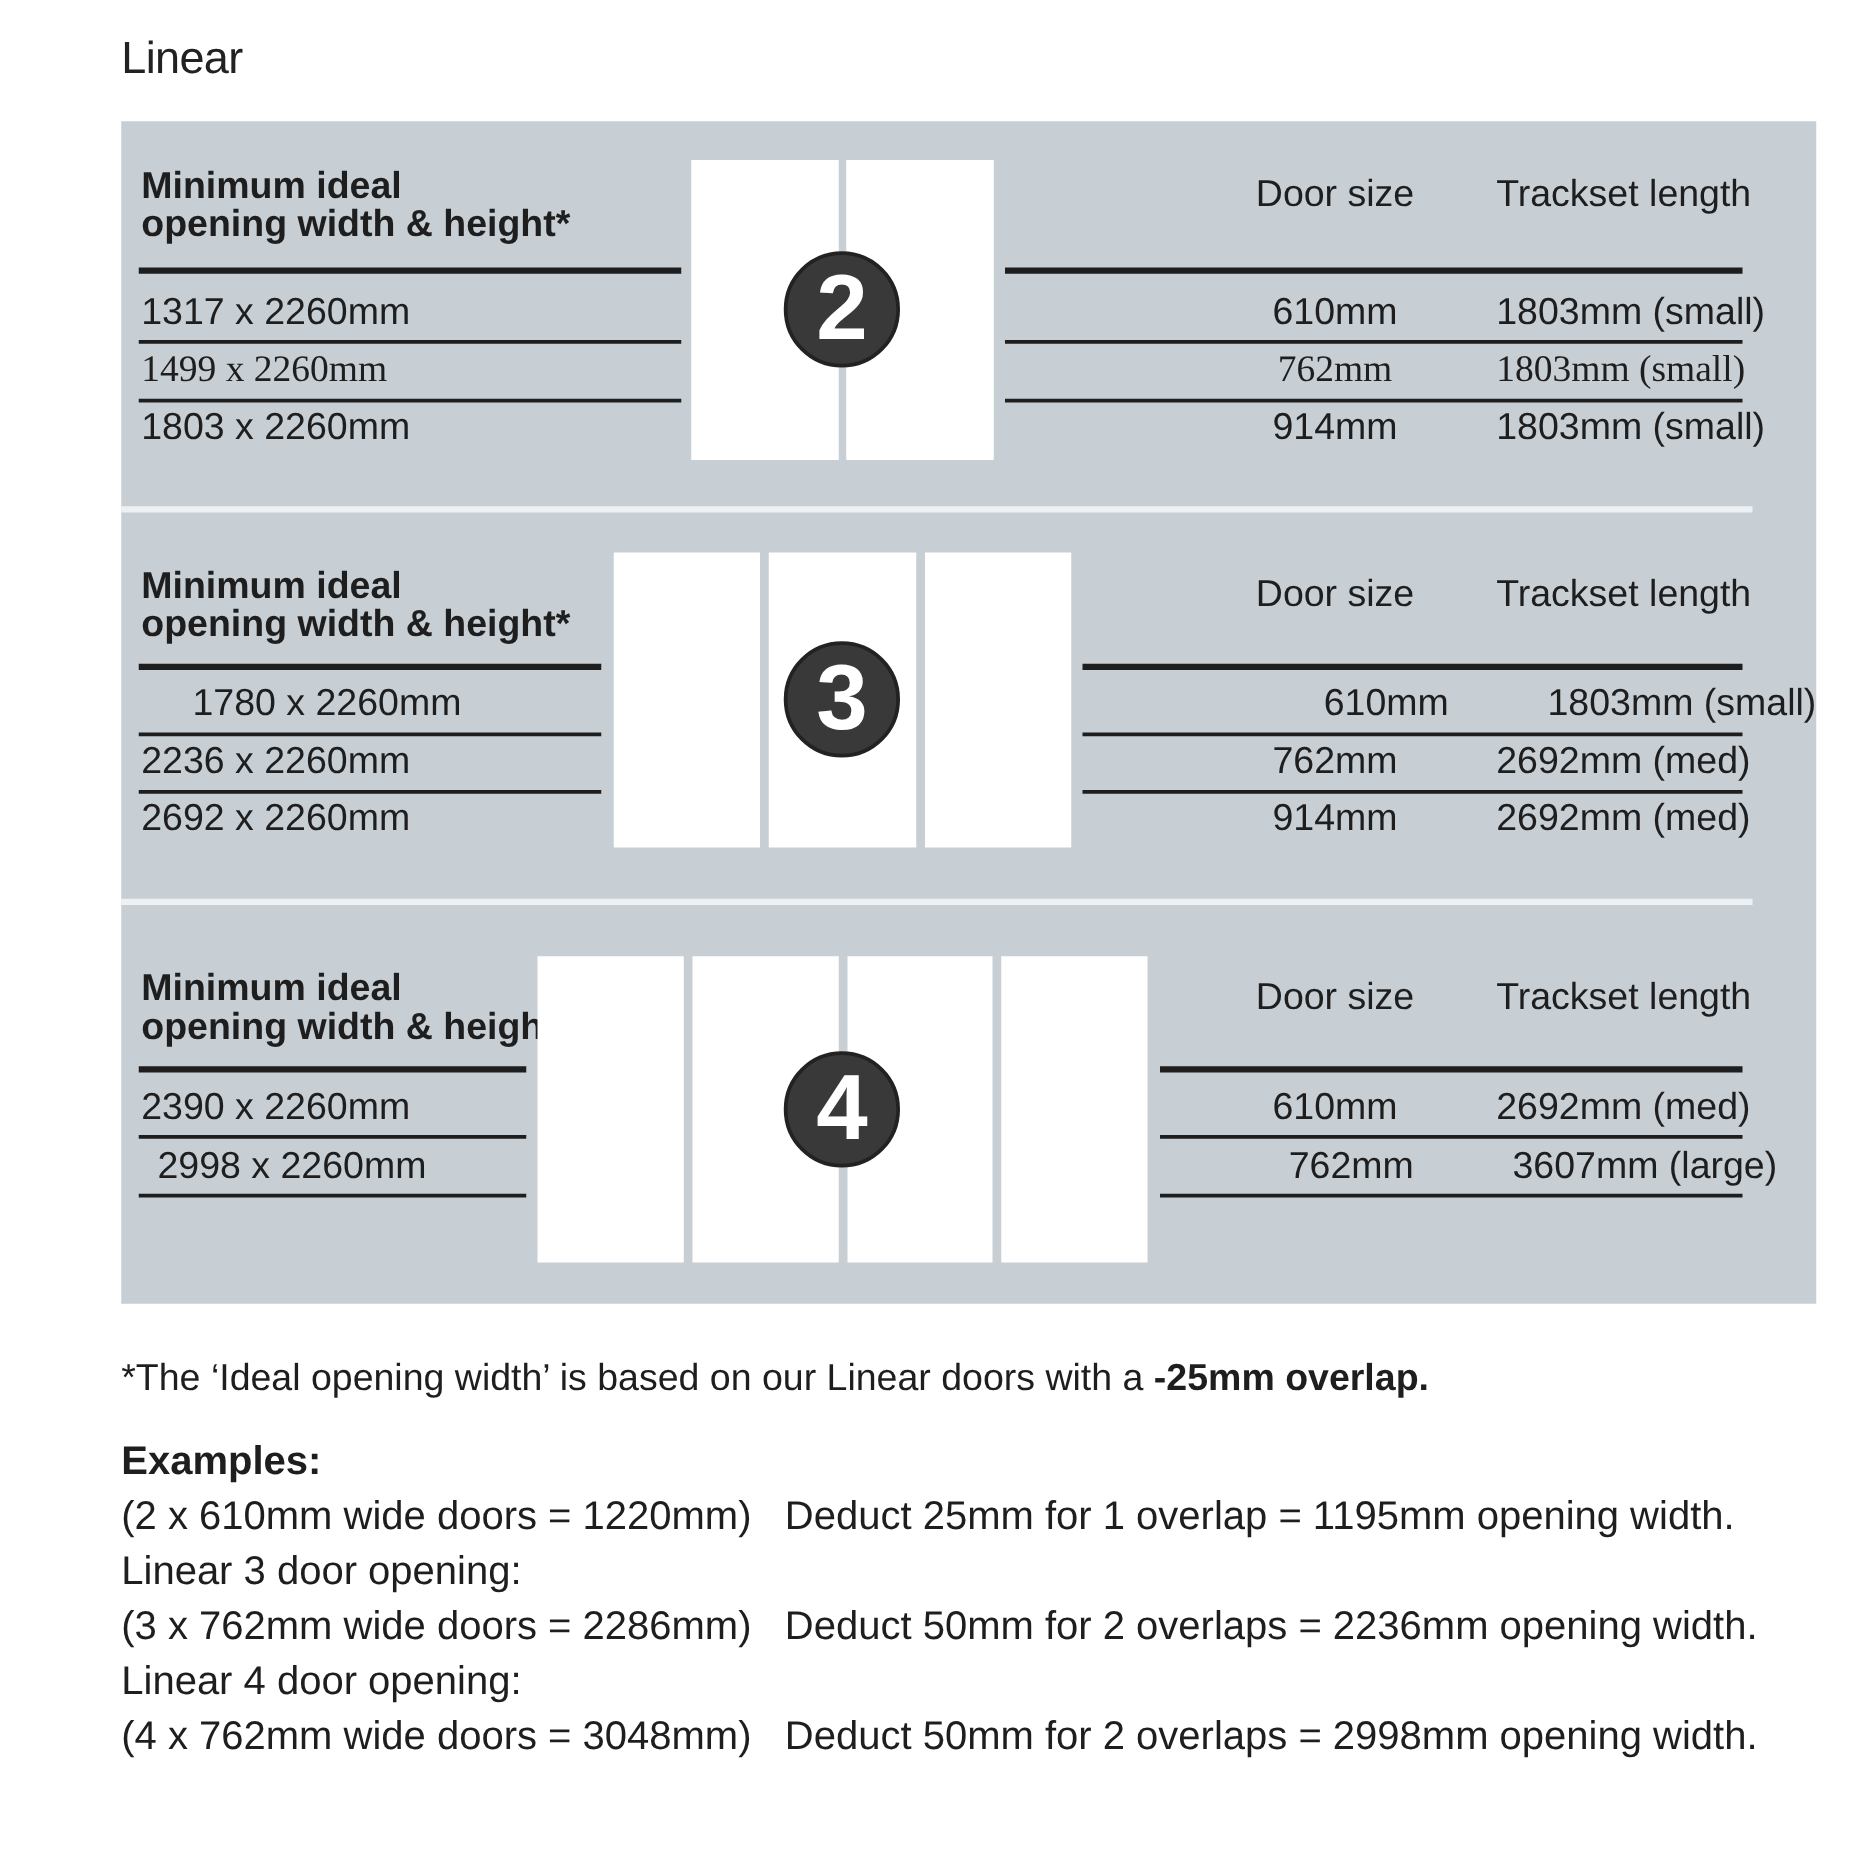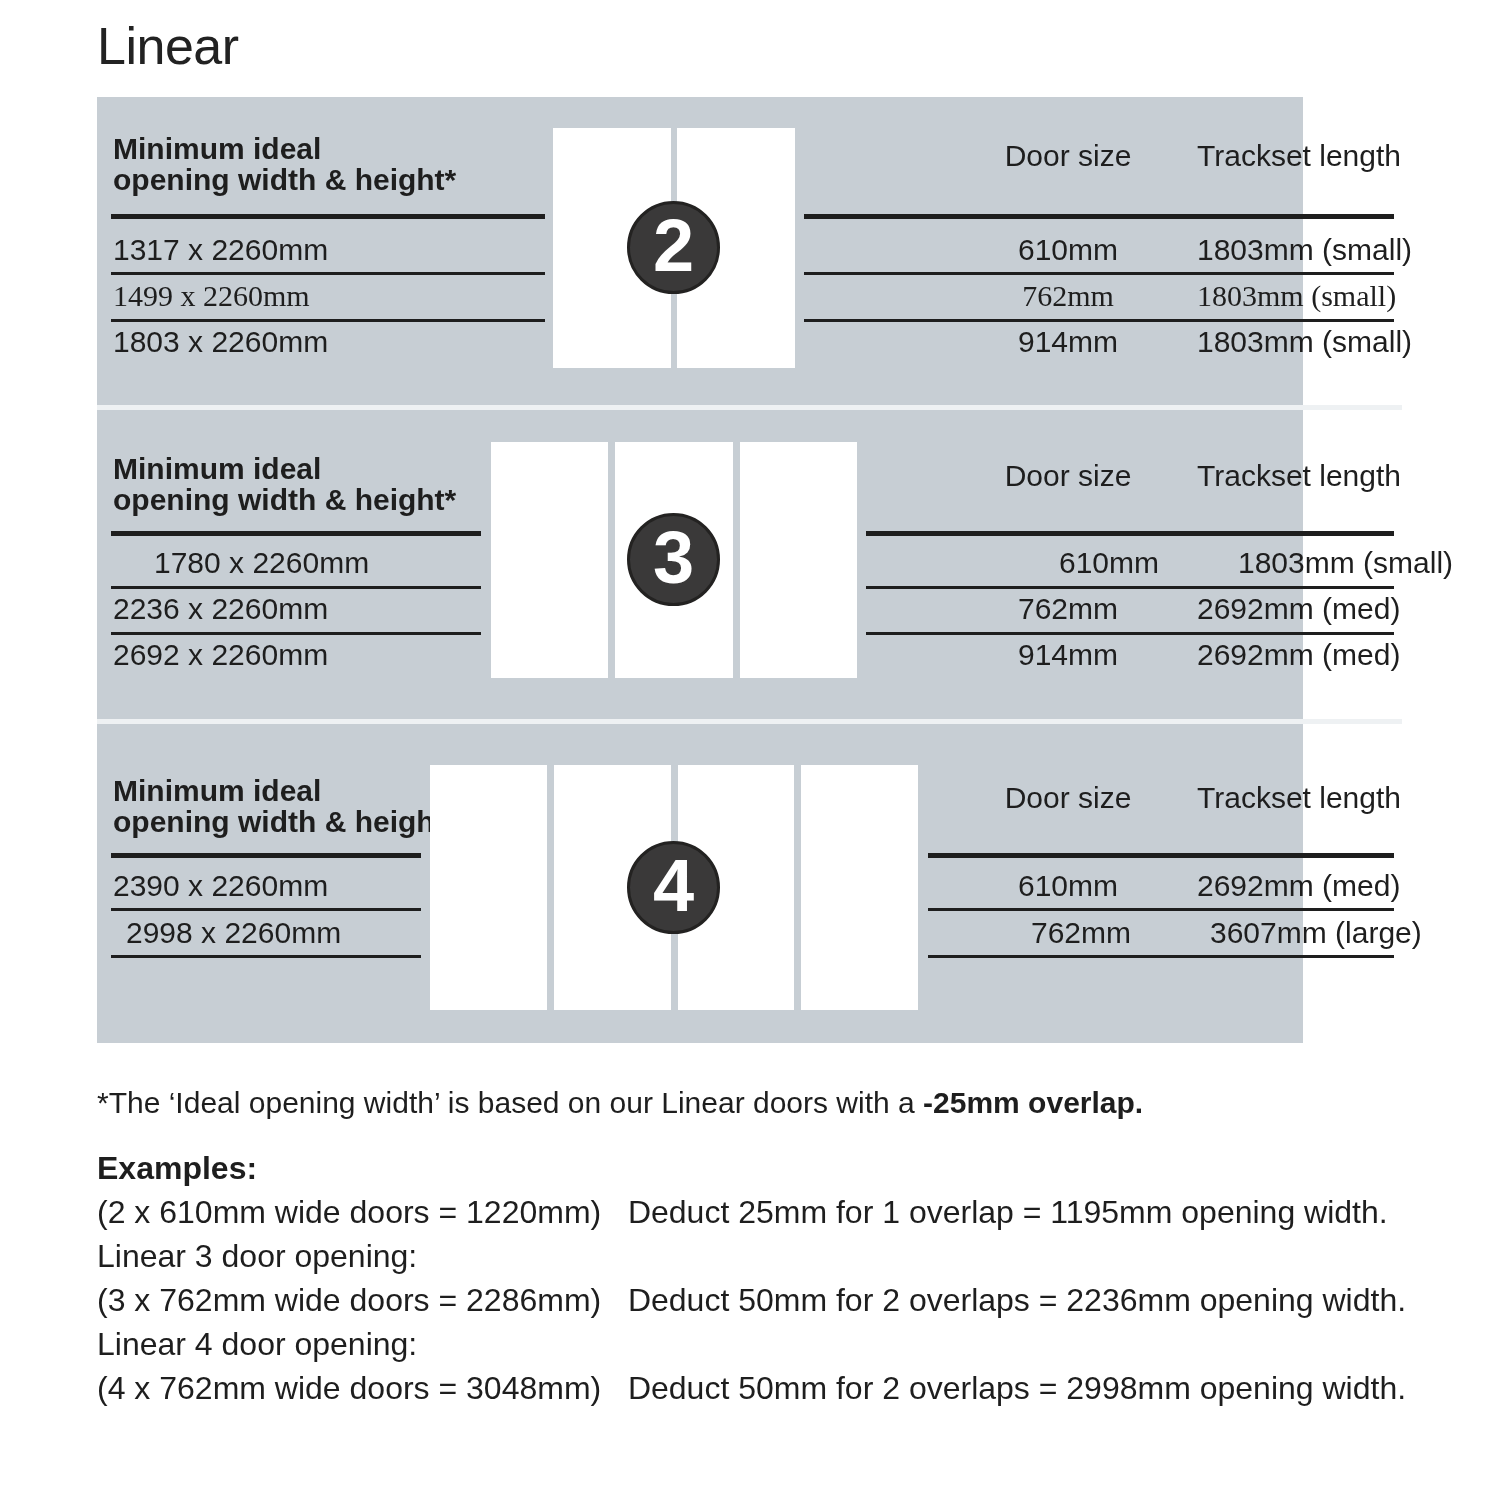--- a/index.html
+++ b/index.html
@@ -4,22 +4,22 @@
 <style>
   :root{
     --panel:#c7ced4; --ink:#1e1e1e; --divider:#eef1f3; --door:#ffffff;
     --badge:#3a3939; --badge_ring:#232221; --badge_text:#ffffff; --page:#ffffff;
   }
   html,body{margin:0;padding:0;}
   body{background:#fff;font-family:"Liberation Sans","DejaVu Sans",sans-serif;}
   .page{position:relative;width:1500px;height:1500px;background:var(--page);overflow:hidden;}
   .txt{position:absolute;font-size:30px;line-height:34px;color:var(--ink);white-space:nowrap;}
   .bold{font-weight:bold;}
-  .title{position:absolute;left:97px;top:22px;font-size:52px;line-height:48px;letter-spacing:-0.5px;color:#222;}
-  .panel{position:absolute;left:97px;top:97px;width:1206px;height:946px;background:var(--panel);}
+  .title{position:absolute;left:97px;top:22px;font-size:36px;line-height:48px;letter-spacing:-0.5px;color:#222;}
+  .panel{position:absolute;left:97px;top:97px;width:1356px;height:946px;background:var(--panel);}
   .rule{position:absolute;height:3px;background:var(--ink);}
   .rule.thick{height:5px;}
   .divider{position:absolute;left:0;width:1305px;height:5px;background:var(--divider);}
   .div0{top:308px;} .div1{top:622px;}
   .doors{position:absolute;display:flex;}
   .door{flex:1;background:var(--door);}
   .badge{position:absolute;width:93px;height:93px;border-radius:50%;background:var(--badge);
          border:3px solid var(--badge_ring);box-sizing:border-box;display:flex;align-items:center;
          justify-content:center;color:var(--badge_text);font-size:74px;font-weight:bold;line-height:1;
          padding-bottom:4px;}

